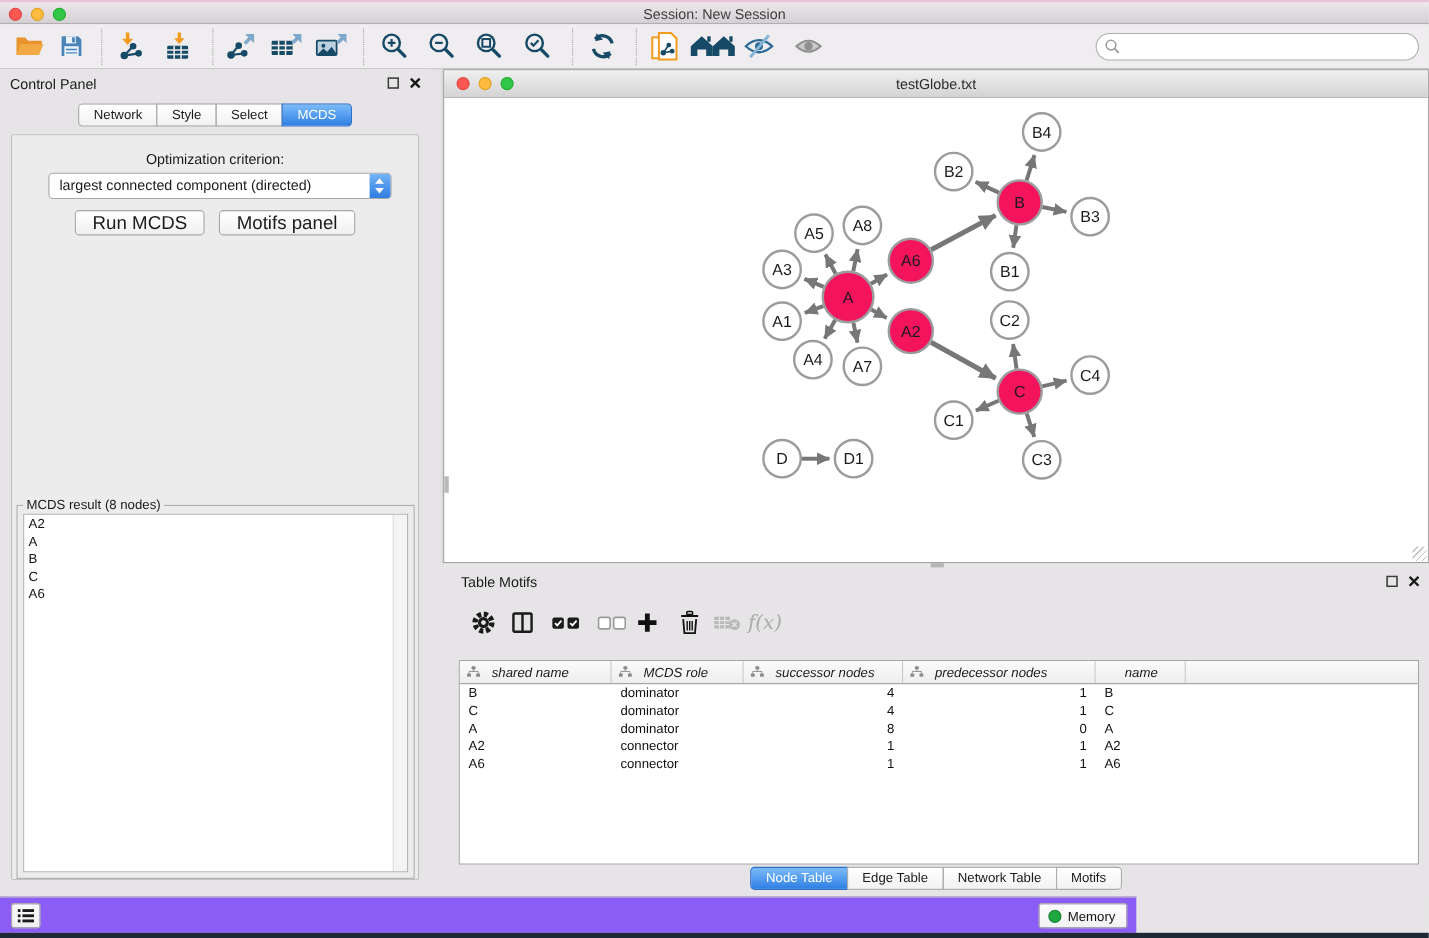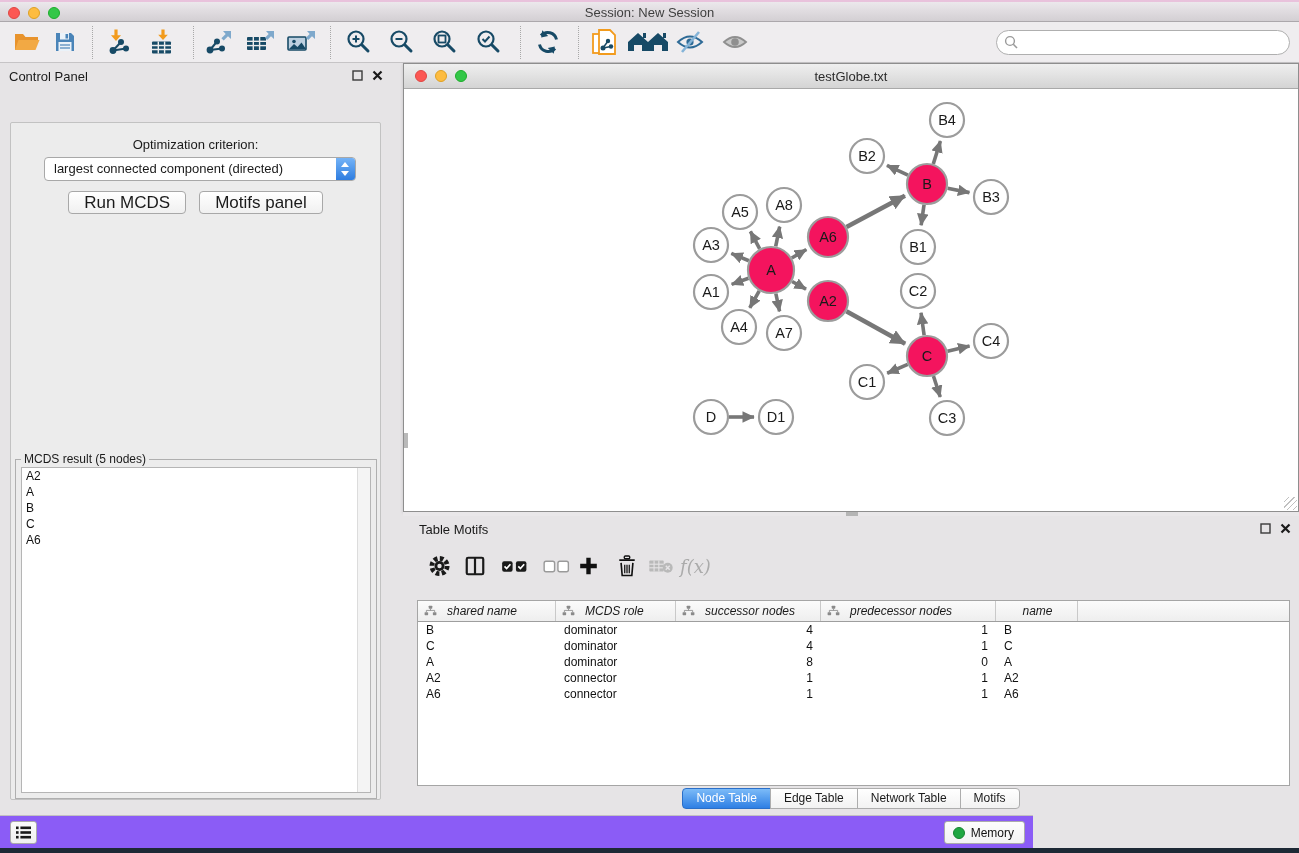--- a/index.html
+++ b/index.html
@@ -301,35 +301,41 @@
         <span class="ph-title">Control Panel</span>
         <span class="ph-icons">
           <svg class="wc" width="11" height="11" viewBox="0 0 11 11">
               <rect x="1" y="1" width="9" height="9" fill="none" stroke="#3A3A3A" stroke-width="1.4"></rect>
             </svg>
           <svg class="wc" width="11" height="11" viewBox="0 0 11 11">
               <path d="M1.5 1.5l8 8M9.5 1.5l-8 8" stroke="#1A1A1A" stroke-width="2.2"></path>
             </svg>
         </span>
       </div>
+      <div class="tabs-row" id="control-tabs">
+          <div class="seg-tab">Network</div>
+          <div class="seg-tab">Style</div>
+          <div class="seg-tab">Select</div>
+          <div class="seg-tab active">MCDS</div>
+        </div>
       <div class="cp-content">
         <div class="opt-label">Optimization criterion:</div>
         <div class="select">
           <span>largest connected component (directed)</span>
           <span class="stepper">
               <span class="up"></span>
               <span class="dn"></span>
             </span>
         </div>
         <div class="btn-row">
           <button class="btn">Run MCDS</button>
           <button class="btn">Motifs panel</button>
         </div>
         <div class="fieldset">
-          <span class="legend">MCDS result (5 nodes)</span>
+          <span class="legend">MCDS result (8 nodes)</span>
           <div class="mcds-list">
             <div id="mcds-items">
                 <div class="mcds-item">A2</div>
                 <div class="mcds-item">A</div>
                 <div class="mcds-item">B</div>
                 <div class="mcds-item">C</div>
                 <div class="mcds-item">A6</div>
               </div>
             <div class="mcds-scroll"></div>
           </div>

